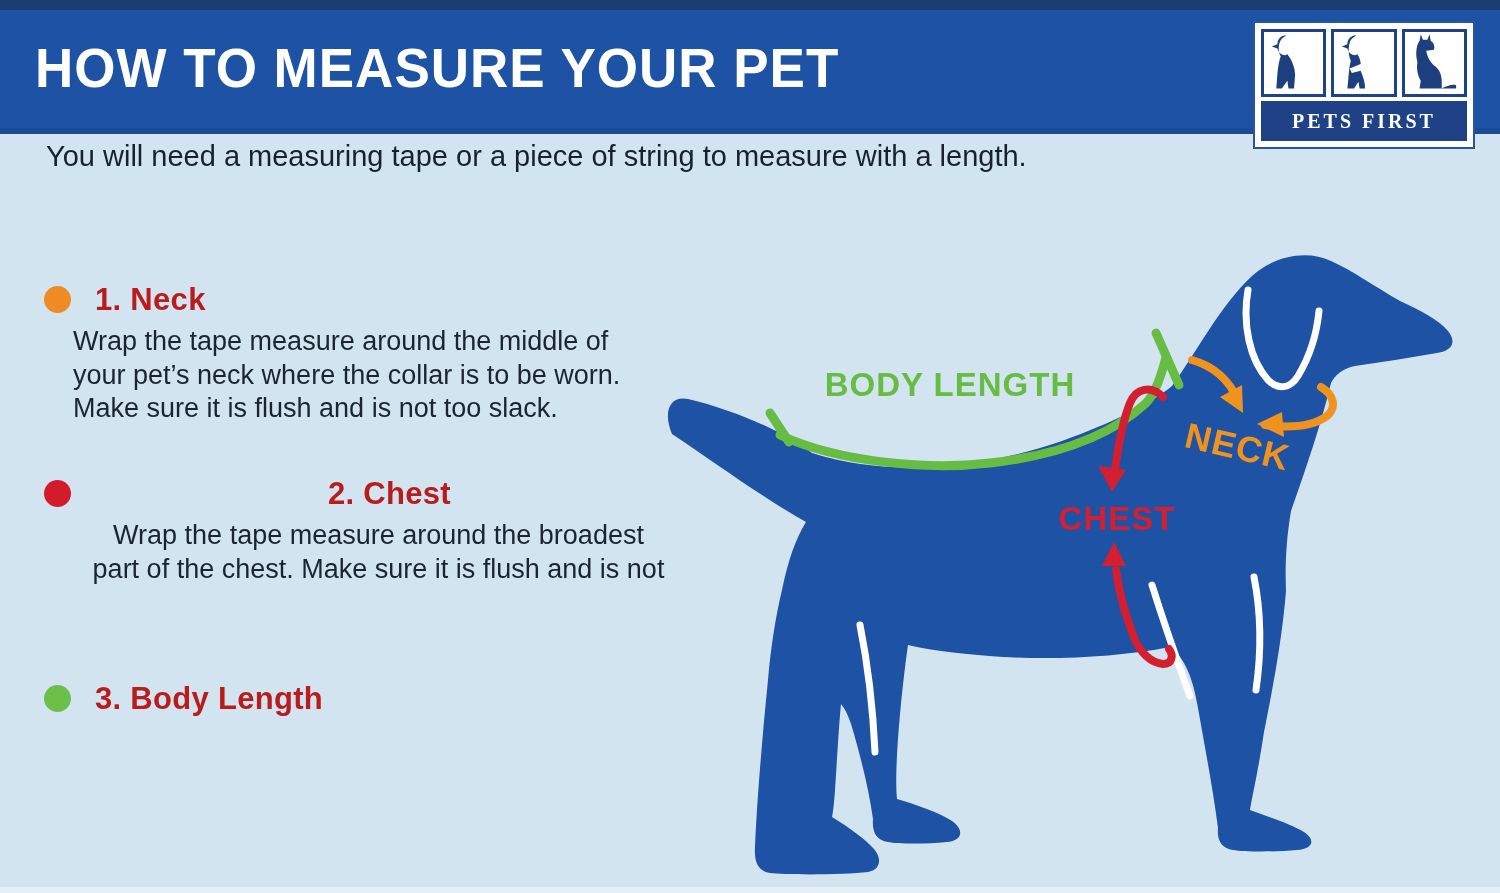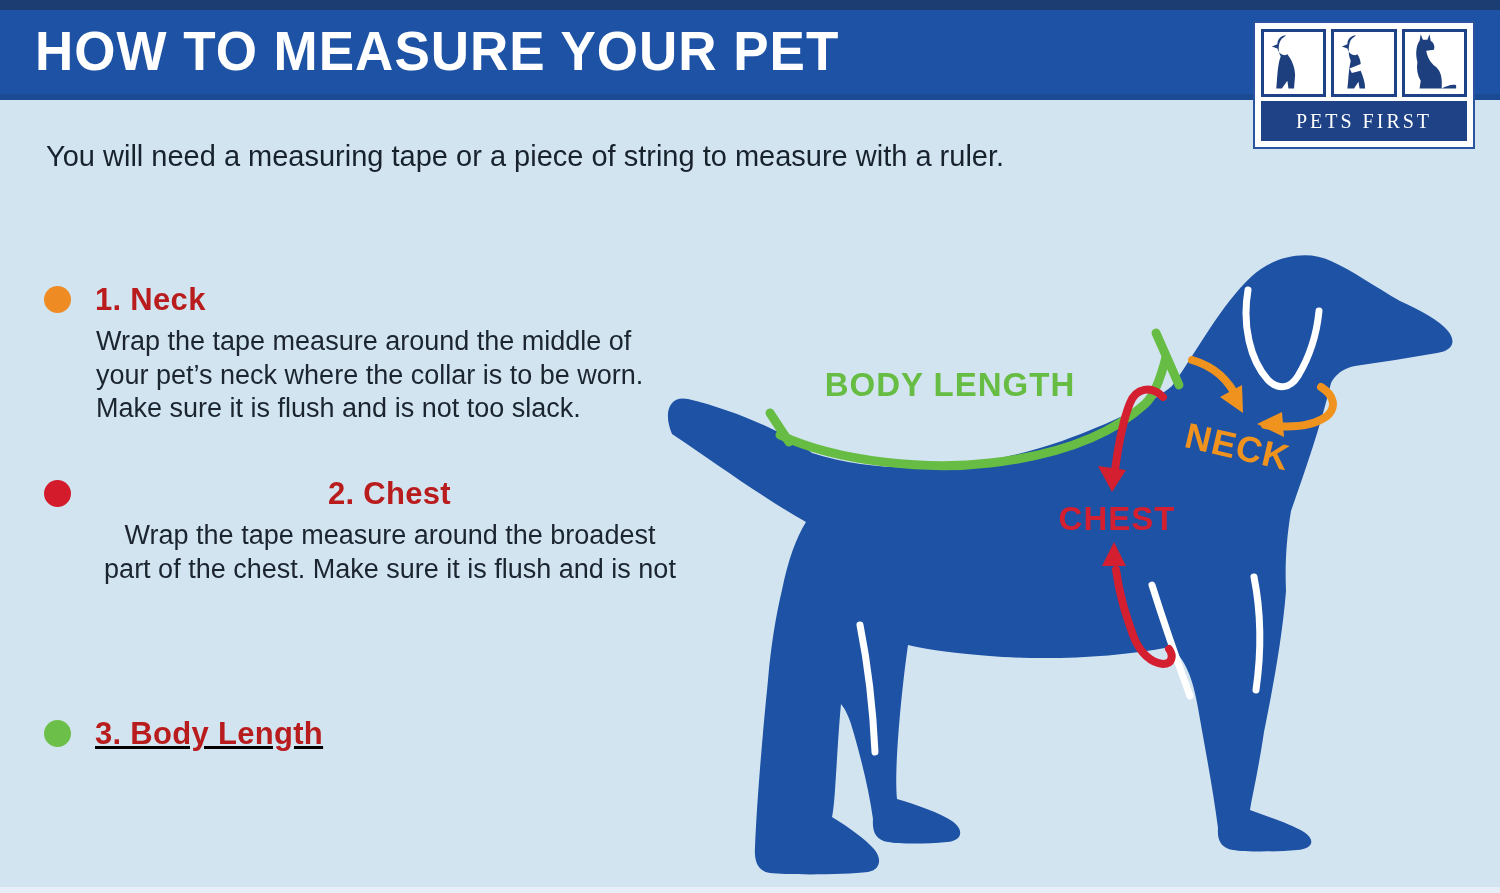--- a/index.html
+++ b/index.html
@@ -4,21 +4,21 @@
 <style>
   * { margin:0; padding:0; box-sizing:border-box; }
   html,body { background:#9fb4c4; }
   .canvas {
     position:relative; width:1500px; height:893px; overflow:hidden;
     background:#d3e4f1; font-family:"Liberation Sans", sans-serif;
   }
   
   .top-strip { position:absolute; top:0; left:0; right:0; height:10px; background:#1b3d72; }
   .header-bar {
-    position:absolute; top:10px; left:0; right:0; height:90px;
+    position:absolute; top:10px; left:0; right:0; height:124px;
     background:#1d52a5; border-bottom:6px solid #1a4a94;
     display:flex; align-items:center; padding:0 0 4px 35px;
   }
   .header-bar h1 {
     color:#ffffff; font-size:53px; font-weight:900; letter-spacing:1px;
     transform:scaleY(1.06); transform-origin:left center; white-space:nowrap;
   }
   
   .logo {
     position:absolute; left:1253px; top:21px; width:222px; height:128px;
@@ -26,35 +26,35 @@
     display:flex; flex-direction:column; gap:4px; z-index:5;
   }
   .logo-frames { display:flex; gap:5px; flex:1; }
   .logo-frame {
     flex:1; border:3px solid #1e4285; background:#fff;
     display:flex; align-items:flex-end; justify-content:center; overflow:visible;
   }
   .logo-frame svg { width:50px; height:62px; display:block; }
   .logo-band {
     height:44px; background:#1e4285; color:#fff;
-    font-family:"Liberation Serif", serif; font-weight:normal;
+    font-family:"Liberation Serif", serif; font-weight:bold;
     font-size:20px; letter-spacing:3px;
     display:flex; align-items:center; justify-content:center; white-space:nowrap;
   }
   
   .intro {
     position:absolute; left:46px; top:136px;
     font-size:29px; line-height:41px; color:#17222d; white-space:nowrap;
   }
   
   .step { position:absolute; left:44px; width:640px; }
-  .step-1 { top:282px; } .step-2 { top:476px;text-align:center; } .step-3 { top:716px;text-decoration:underline; }
+  .step-1 { top:282px; } .step-2 { top:476px;text-align:center; } .step-3 { top:681px; }
   .bullet { position:absolute; left:0; top:4px; width:27px; height:27px; border-radius:50%; }
   .step h2 { margin:0 0 7px 51px; font-size:31px; font-weight:800; color:#b91c1c; letter-spacing:0.3px; }
-  .step p  { margin:0 0 0 52px; font-size:27px; line-height:33.5px; color:#1b2530; }
+  .step p  { margin:0 0 0 29px; font-size:27px; line-height:33.5px; color:#1b2530; }
   .step p span { display:block; white-space:nowrap; }
   
   .diagram-svg { position:absolute; left:0; top:0; width:1500px; height:893px; pointer-events:none; }
   .bottom-strip { position:absolute; bottom:0; left:0; right:0; height:6px; background:#e6eff7; }
 </style>
 </head>
 <body>
 
 <div class="canvas">
 
@@ -78,21 +78,21 @@
       <div class="logo-frame">
         <svg viewBox="0 0 44 56">
           <path fill="#1e3f7e" d="M10 2 L12 7 L16 7 L18 2 L19 8 C22 10 23 13 22 16 L15 17 C16 23 19 28 23 31 C27 34 29 39 29 45 L29 51 L9 51 L10 44 C7 39 6 33 7 27 C5 20 6 12 9 8 Z M29 51 C33 49 38 47 42 48 L42 51 Z"></path>
         </svg>
       </div>
     </div>
     <div class="logo-band">PETS FIRST</div>
   </div>
 
   <p class="intro">
-    <span>You will need a measuring tape or a piece of string to measure with a ruler.</span><br>
+    <span>You will need a measuring tape or a piece of string to measure with a length.</span><br>
   </p>
 
   <div class="step step-1">
     <span class="bullet" style="background-color: rgb(238, 139, 34);"></span>
     <h2>1. Neck</h2>
     <p>
       <span>Wrap the tape measure around the middle of</span>
       <span>your pet’s neck where the collar is to be worn.</span>
       <span>Make sure it is flush and is not too slack.</span>
     </p>

